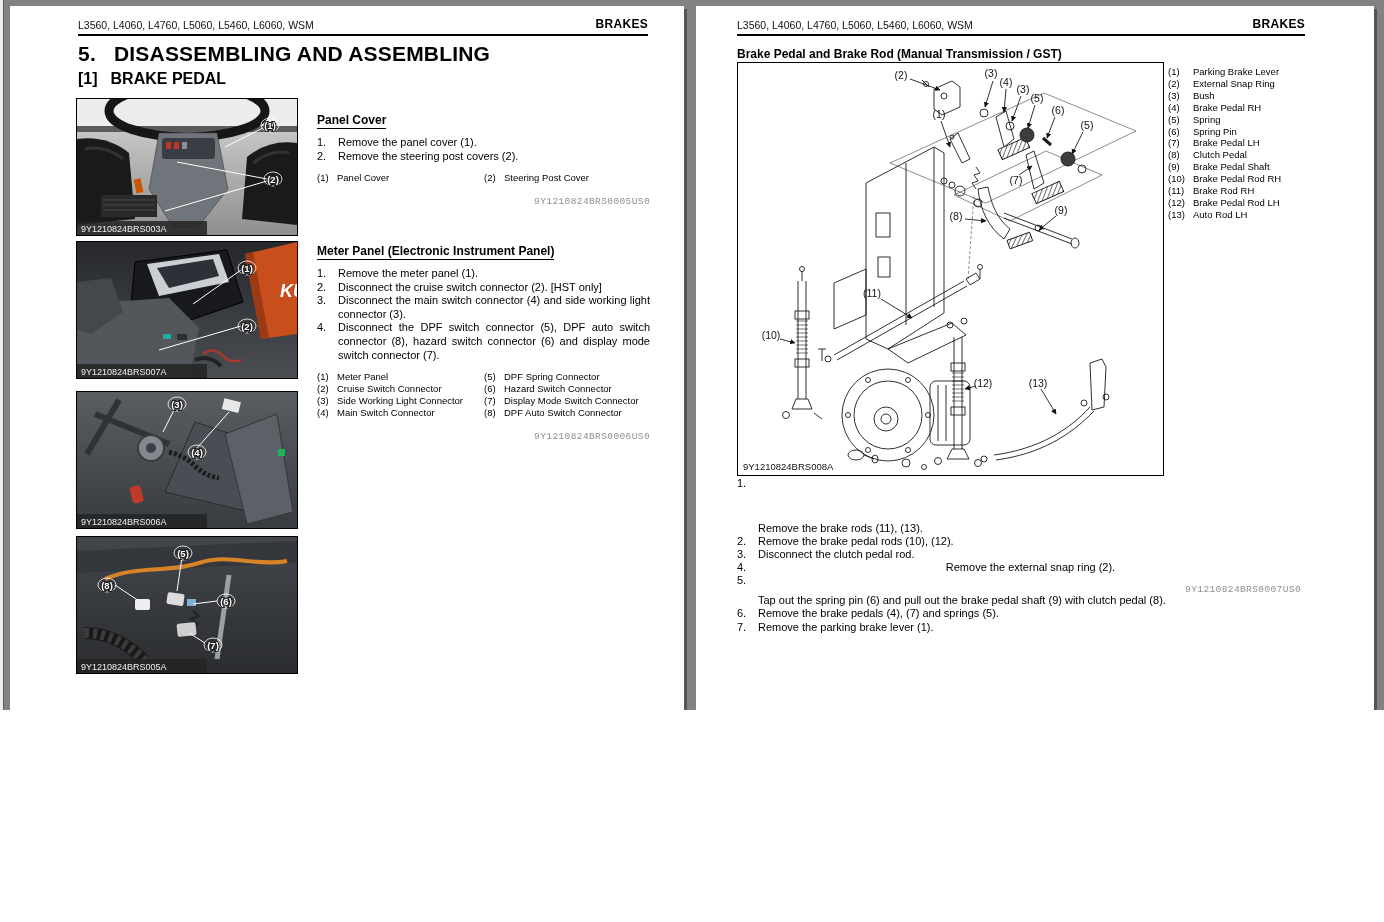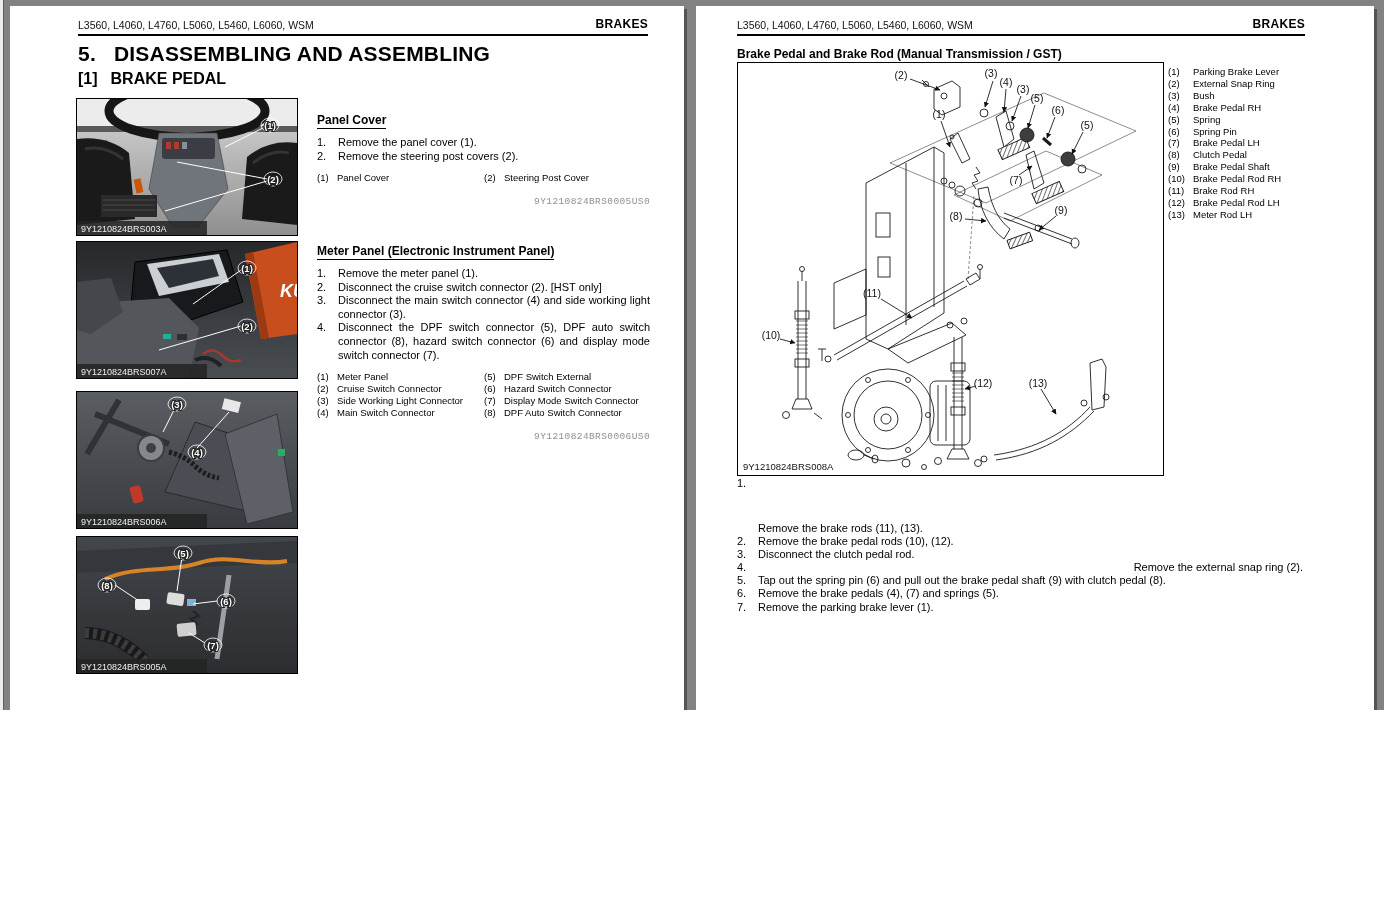--- a/index.html
+++ b/index.html
@@ -233,21 +233,21 @@
           <span class="step-num">4.</span>
           <span class="step-text">Disconnect the DPF switch connector (5), DPF auto switch connector (8), hazard switch connector (6) and display mode switch connector (7).</span>
         </div>
       <div class="legend">
         <div class="leg-item">
             <span class="leg-num">(1)</span>
             <span>Meter Panel</span>
           </div>
         <div class="leg-item">
             <span class="leg-num">(5)</span>
-            <span>DPF Switch External</span>
+            <span>DPF Spring Connector</span>
           </div>
         <div class="leg-item">
             <span class="leg-num">(2)</span>
             <span>Cruise Switch Connector</span>
           </div>
         <div class="leg-item">
             <span class="leg-num">(6)</span>
             <span>Hazard Switch Connector</span>
           </div>
         <div class="leg-item">
@@ -489,55 +489,56 @@
       <div class="part-item">
           <span class="part-num">(11)</span>
           <span>Brake Rod RH</span>
         </div>
       <div class="part-item">
           <span class="part-num">(12)</span>
           <span>Brake Pedal Rod LH</span>
         </div>
       <div class="part-item">
           <span class="part-num">(13)</span>
-          <span>Meter Rod LH</span>
+          <span>Auto Rod LH</span>
         </div>
     </div>
 
     <div class="rsteps">
       <div class="step">
           <span class="step-num">1.</span>
           <span class="step-text" style="text-align:left;margin-top:45px;">Remove the brake rods (11), (13).</span>
         </div>
       <div class="step">
           <span class="step-num">2.</span>
           <span class="step-text" style="text-align:left;">Remove the brake pedal rods (10), (12).</span>
         </div>
       <div class="step">
           <span class="step-num">3.</span>
           <span class="step-text" style="text-align:left;">Disconnect the clutch pedal rod.</span>
         </div>
       <div class="step">
           <span class="step-num">4.</span>
-          <span class="step-text" style="text-align:right;">Remove the external snap ring (2).</span>
+          <span class="step-text" style="text-align:center;">Remove the external snap ring (2).</span>
         </div>
       <div class="step">
           <span class="step-num">5.</span>
-          <span class="step-text" style="text-align:left;">Tap out the spring pin (6) and pull out the brake pedal shaft (9) with clutch pedal (8).</span>
+          <span class="step-text" style="text-align:left;margin-top:20px;">Tap out the spring pin (6) and pull out the brake pedal shaft (9) with clutch pedal (8).</span>
         </div>
       <div class="step">
           <span class="step-num">6.</span>
           <span class="step-text" style="text-align:left;">Remove the brake pedals (4), (7) and springs (5).</span>
         </div>
       <div class="step">
           <span class="step-num">7.</span>
           <span class="step-text" style="text-align:left;">Remove the parking brake lever (1).</span>
         </div>
     </div>
 
+    <div class="code rcode">9Y1210824BRS0007US0</div>
     <div class="pgnum" style="left:314px;top:850px;margin-left:22px;">5-S6</div>
     <div class="issued" style="right:24px;top:858px;">KiSC issued 03, 2016 A</div>
   </div>
 
   <div class="toolbar">
     
     
     
     
     

